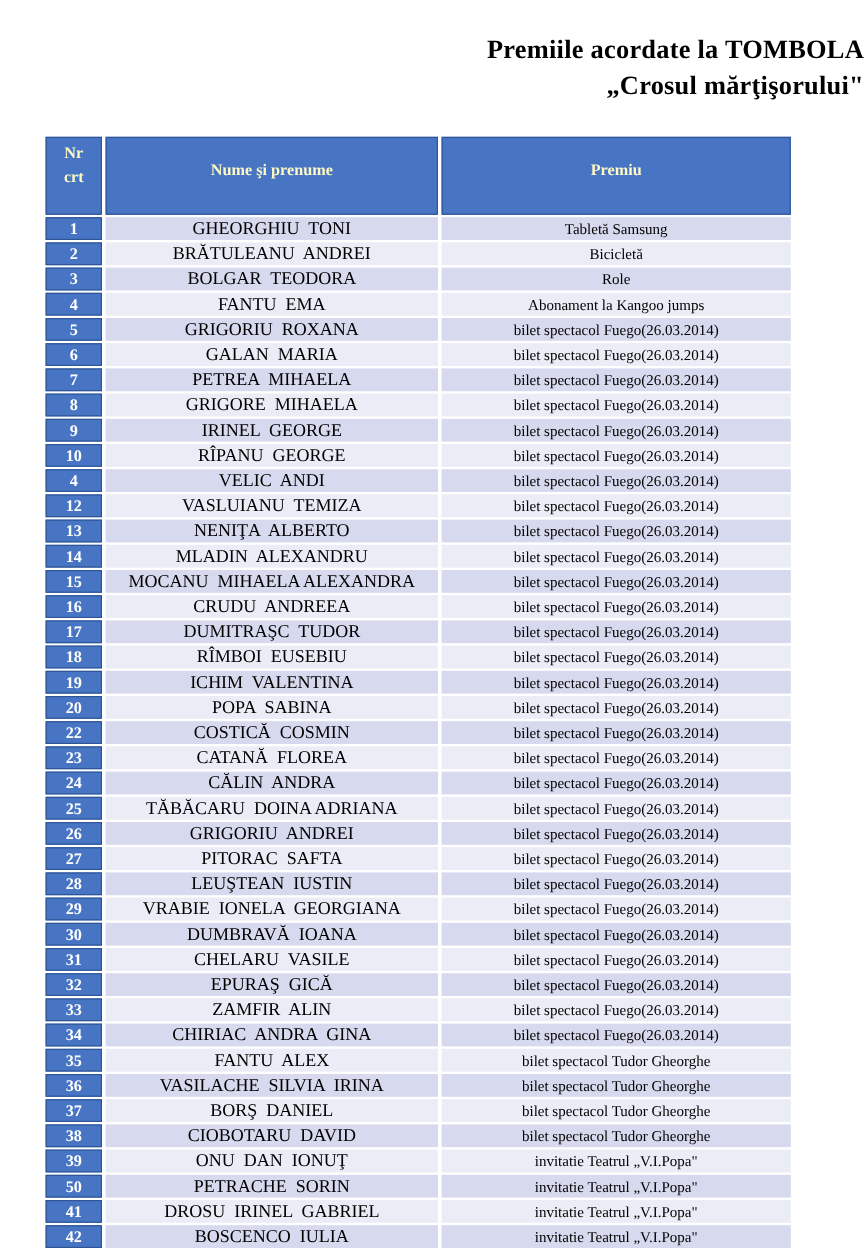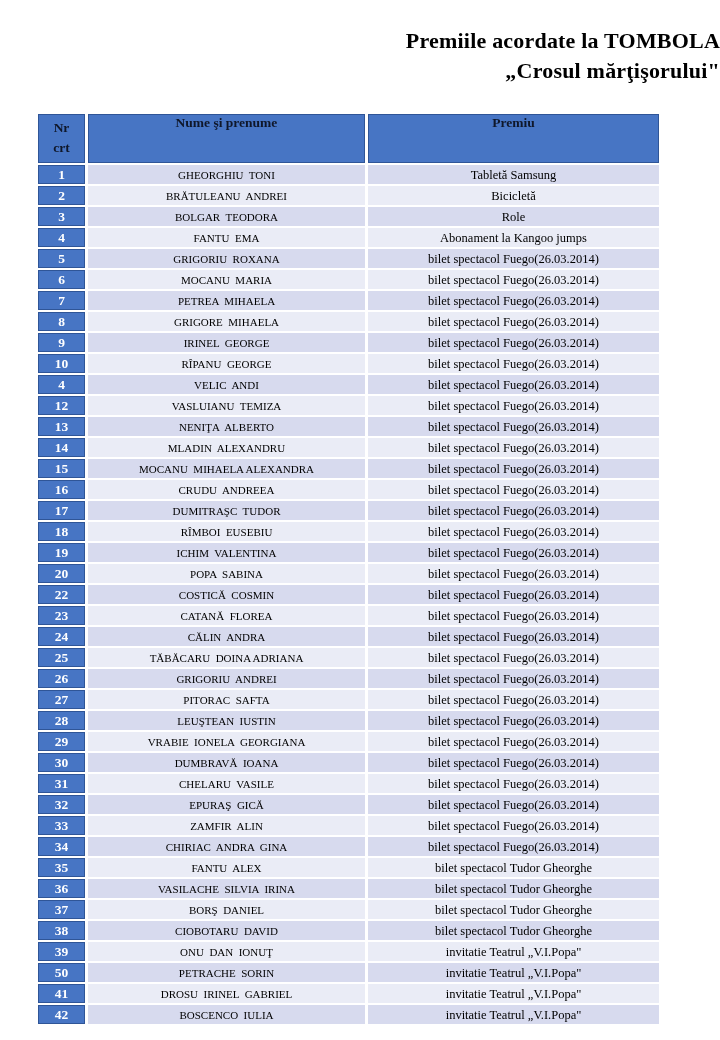--- a/index.html
+++ b/index.html
@@ -32,41 +32,41 @@
     margin:26px 0 0 35px;
     table-layout:fixed;
   }
   col.c-nr{width:47px;}
   col.c-name{width:277px;}
   col.c-prize{width:291px;}
   th,td{padding:0;margin:0;overflow:hidden;}
   th{
     background:var(--blue);
     border:1px solid var(--navy);
-    color:#0f172a;
+    color:#fef9c3;
     font-weight:bold;
     font-size:13.5px;
     height:44px;
     vertical-align:top;
     text-align:center;
   }
   th .th-line{line-height:20px;}
   th.th-nr{line-height:20px;padding-top:3px;}
-  th.th-text{padding-top:0;}
+  th.th-text{padding-top:19px;}
   td{height:17px;vertical-align:middle;text-align:center;}
   td.num{
     background:var(--blue);
     border:1px solid var(--navy);
     color:#ffffff;
     font-weight:bold;
     font-size:13.5px;
     line-height:15px;
   }
   td.name{
-    font-size:11px;
+    font-size:15px;
     line-height:16px;
     white-space:pre;
   }
   td.prize{
     font-size:12.5px;
     line-height:16px;
     white-space:pre;
   }
   tbody tr:nth-child(odd) td.shade{background:var(--band-dark);}
   tbody tr:nth-child(even) td.shade{background:var(--band-light);}
@@ -123,21 +123,21 @@
     </tr>
 
     <tr>
       <td class="num">5</td>
       <td class="name shade">GRIGORIU  ROXANA</td>
       <td class="prize shade">bilet spectacol Fuego(26.03.2014)</td>
     </tr>
 
     <tr>
       <td class="num">6</td>
-      <td class="name shade">MOCANU  MARIA</td>
+      <td class="name shade">GALAN  MARIA</td>
       <td class="prize shade">bilet spectacol Fuego(26.03.2014)</td>
     </tr>
 
     <tr>
       <td class="num">7</td>
       <td class="name shade">PETREA  MIHAELA</td>
       <td class="prize shade">bilet spectacol Fuego(26.03.2014)</td>
     </tr>
 
     <tr>

